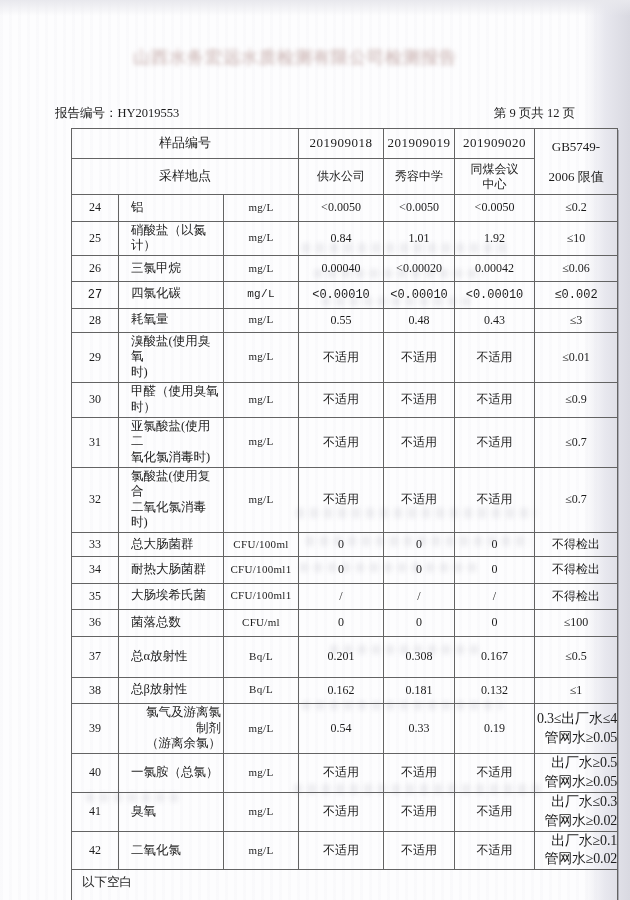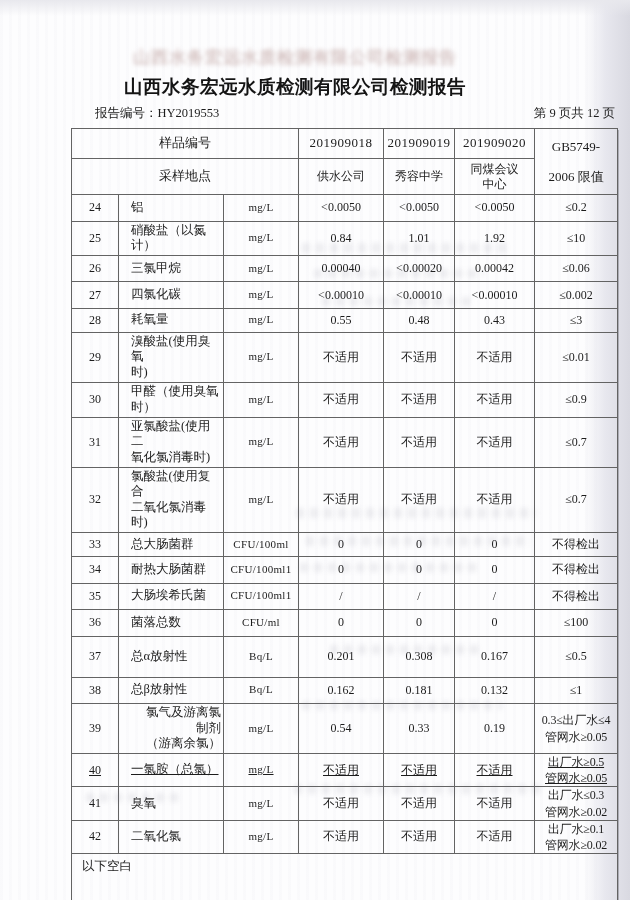--- a/index.html
+++ b/index.html
@@ -23,21 +23,20 @@
     color:rgba(158,112,108,0.40);filter:blur(2.3px);
   }
   .title{
     position:absolute;top:74px;left:0;right:40px;text-align:center;
     font-size:18.5px;font-weight:bold;letter-spacing:0.5px;color:#141414;
   }
   .meta{
     position:absolute;top:105px;left:55px;width:520px;
     display:flex;justify-content:space-between;align-items:baseline;
     font-size:12.5px;
-    margin-left:40px;
   }
   .report-table-wrap{position:absolute;top:128px;left:43px;padding-left:28px;}
   table{
     border-collapse:collapse;table-layout:fixed;width:546px;
     border:1.5px solid #5c5c5c;
     box-shadow:1px 2px 0 rgba(130,130,140,0.55);
     background:transparent;
   }
   td{
     border:1px solid #636363;
@@ -45,39 +44,38 @@
     font-size:12px;line-height:1.25;
     padding:1px 2px;overflow:hidden;
     white-space:pre-line;
   }
   .hdr{font-size:13px;}
   .hdr-id{font-size:13px;letter-spacing:0.5px;}
   .limit-hdr{font-size:13px;line-height:30px;}
   .name-cell{text-align:left;padding-left:12px;font-size:12.5px;}
   .name-center{text-align:right;padding-left:2px;}
   .unit-cell{font-size:11px;letter-spacing:0.3px;}
-  .limit-small{font-size:12px;line-height:1.35;letter-spacing:-0.2px;padding:0;}
+  .limit-small{font-size:14px;line-height:1.35;letter-spacing:-0.2px;padding:0;text-align:right;}
   .blank-cell{
     text-align:left;vertical-align:top;
     padding:5px 0 0 10px;font-size:12.5px;height:44px;
   }
   .smudge{
     position:absolute;pointer-events:none;border-radius:2px;
     background:repeating-linear-gradient(90deg,rgba(104,104,126,0.20) 0 8px,rgba(0,0,0,0) 8px 14px);
     filter:blur(2.4px);opacity:0.55;
   }
 </style>
 </head>
 <body>
 
 <div class="page">
 
   <div class="ghost-title">山西水务宏远水质检测有限公司检测报告</div>
 
-  <div class="title">山西水务宏远水质检测有限公司检测报告</div>
 
   <div class="meta">
     <span><span>报告编号：</span><span>HY2019553</span></span>
     <span>第 9 页共 12 页</span>
   </div>
 
   <div class="report-table-wrap">
     <table>
       <colgroup>
         <col style="width:47px">
@@ -126,21 +124,21 @@
   </tr>
           <tr style="height: 26.5px;">
     <td>26</td>
     <td class="name-cell">三氯甲烷</td>
     <td class="unit-cell">mg/L</td>
     <td>0.00040</td>
     <td>&lt;0.00020</td>
     <td>0.00042</td>
     <td>≤0.06</td>
   </tr>
-          <tr style="height: 26.5px;">
+          <tr style="height: 26.5px; font-family: Liberation Mono, monospace;">
     <td>27</td>
     <td class="name-cell">四氯化碳</td>
     <td class="unit-cell">mg/L</td>
     <td>&lt;0.00010</td>
     <td>&lt;0.00010</td>
     <td>&lt;0.00010</td>
     <td>≤0.002</td>
   </tr>
           <tr style="height: 24px;">
     <td>28</td>
@@ -250,21 +248,21 @@
     <td class="name-cell name-center">氯气及游离氯
 制剂
 （游离余氯）</td>
     <td class="unit-cell">mg/L</td>
     <td>0.54</td>
     <td>0.33</td>
     <td>0.19</td>
     <td class="limit-small">0.3≤出厂水≤4
 管网水≥0.05</td>
   </tr>
-          <tr style="height: 33px; text-decoration: underline;">
+          <tr style="height: 33px;">
     <td>40</td>
     <td class="name-cell">一氯胺（总氯）</td>
     <td class="unit-cell">mg/L</td>
     <td>不适用</td>
     <td>不适用</td>
     <td>不适用</td>
     <td class="limit-small">出厂水≥0.5
 管网水≥0.05</td>
   </tr>
           <tr style="height: 33px;">

